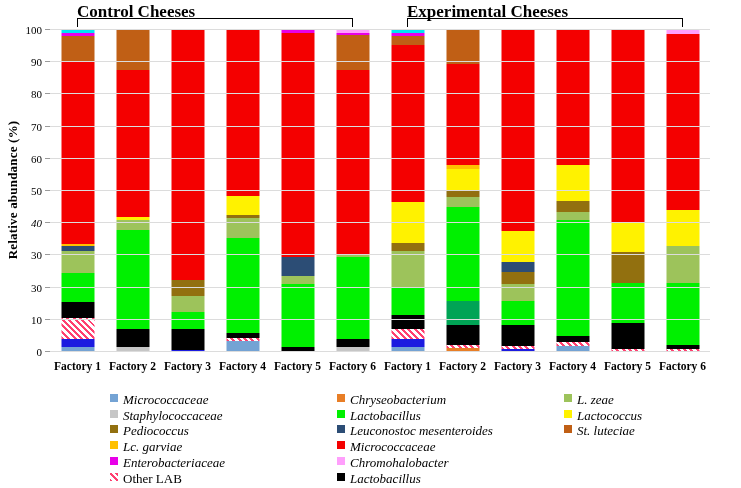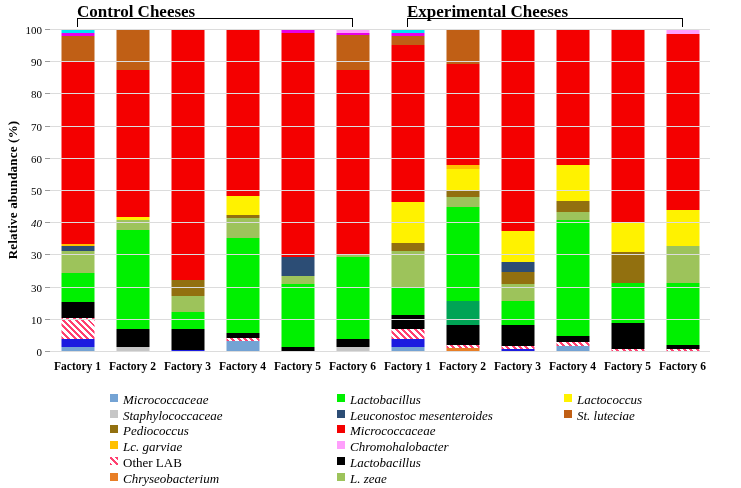--- a/index.html
+++ b/index.html
@@ -259,20 +259,24 @@
       </div>
       <div class="legend-item">
         <div class="swatch" style="background: rgb(146, 112, 15);"></div>
         <div class="it">Pediococcus</div>
       </div>
       <div class="legend-item">
         <div class="swatch" style="background: rgb(255, 192, 0);"></div>
         <div class="it">Lc. garviae</div>
       </div>
       <div class="legend-item">
+        <div class="swatch" style="background: rgb(232, 0, 232);"></div>
+        <div class="it">Enterobacteriaceae</div>
+      </div>
+      <div class="legend-item">
         <div class="swatch" style="background: repeating-linear-gradient(45deg, rgb(255, 64, 112) 0px, rgb(255, 64, 112) 2px, rgb(255, 255, 255) 2px, rgb(255, 255, 255) 4.5px);"></div>
         <div>Other LAB</div>
       </div>
       <div class="legend-item">
         <div class="swatch" style="background: rgb(232, 126, 38);"></div>
         <div class="it">Chryseobacterium</div>
       </div>
       <div class="legend-item">
         <div class="swatch" style="background: rgb(0, 240, 0);"></div>
         <div class="it">Lactobacillus</div>

